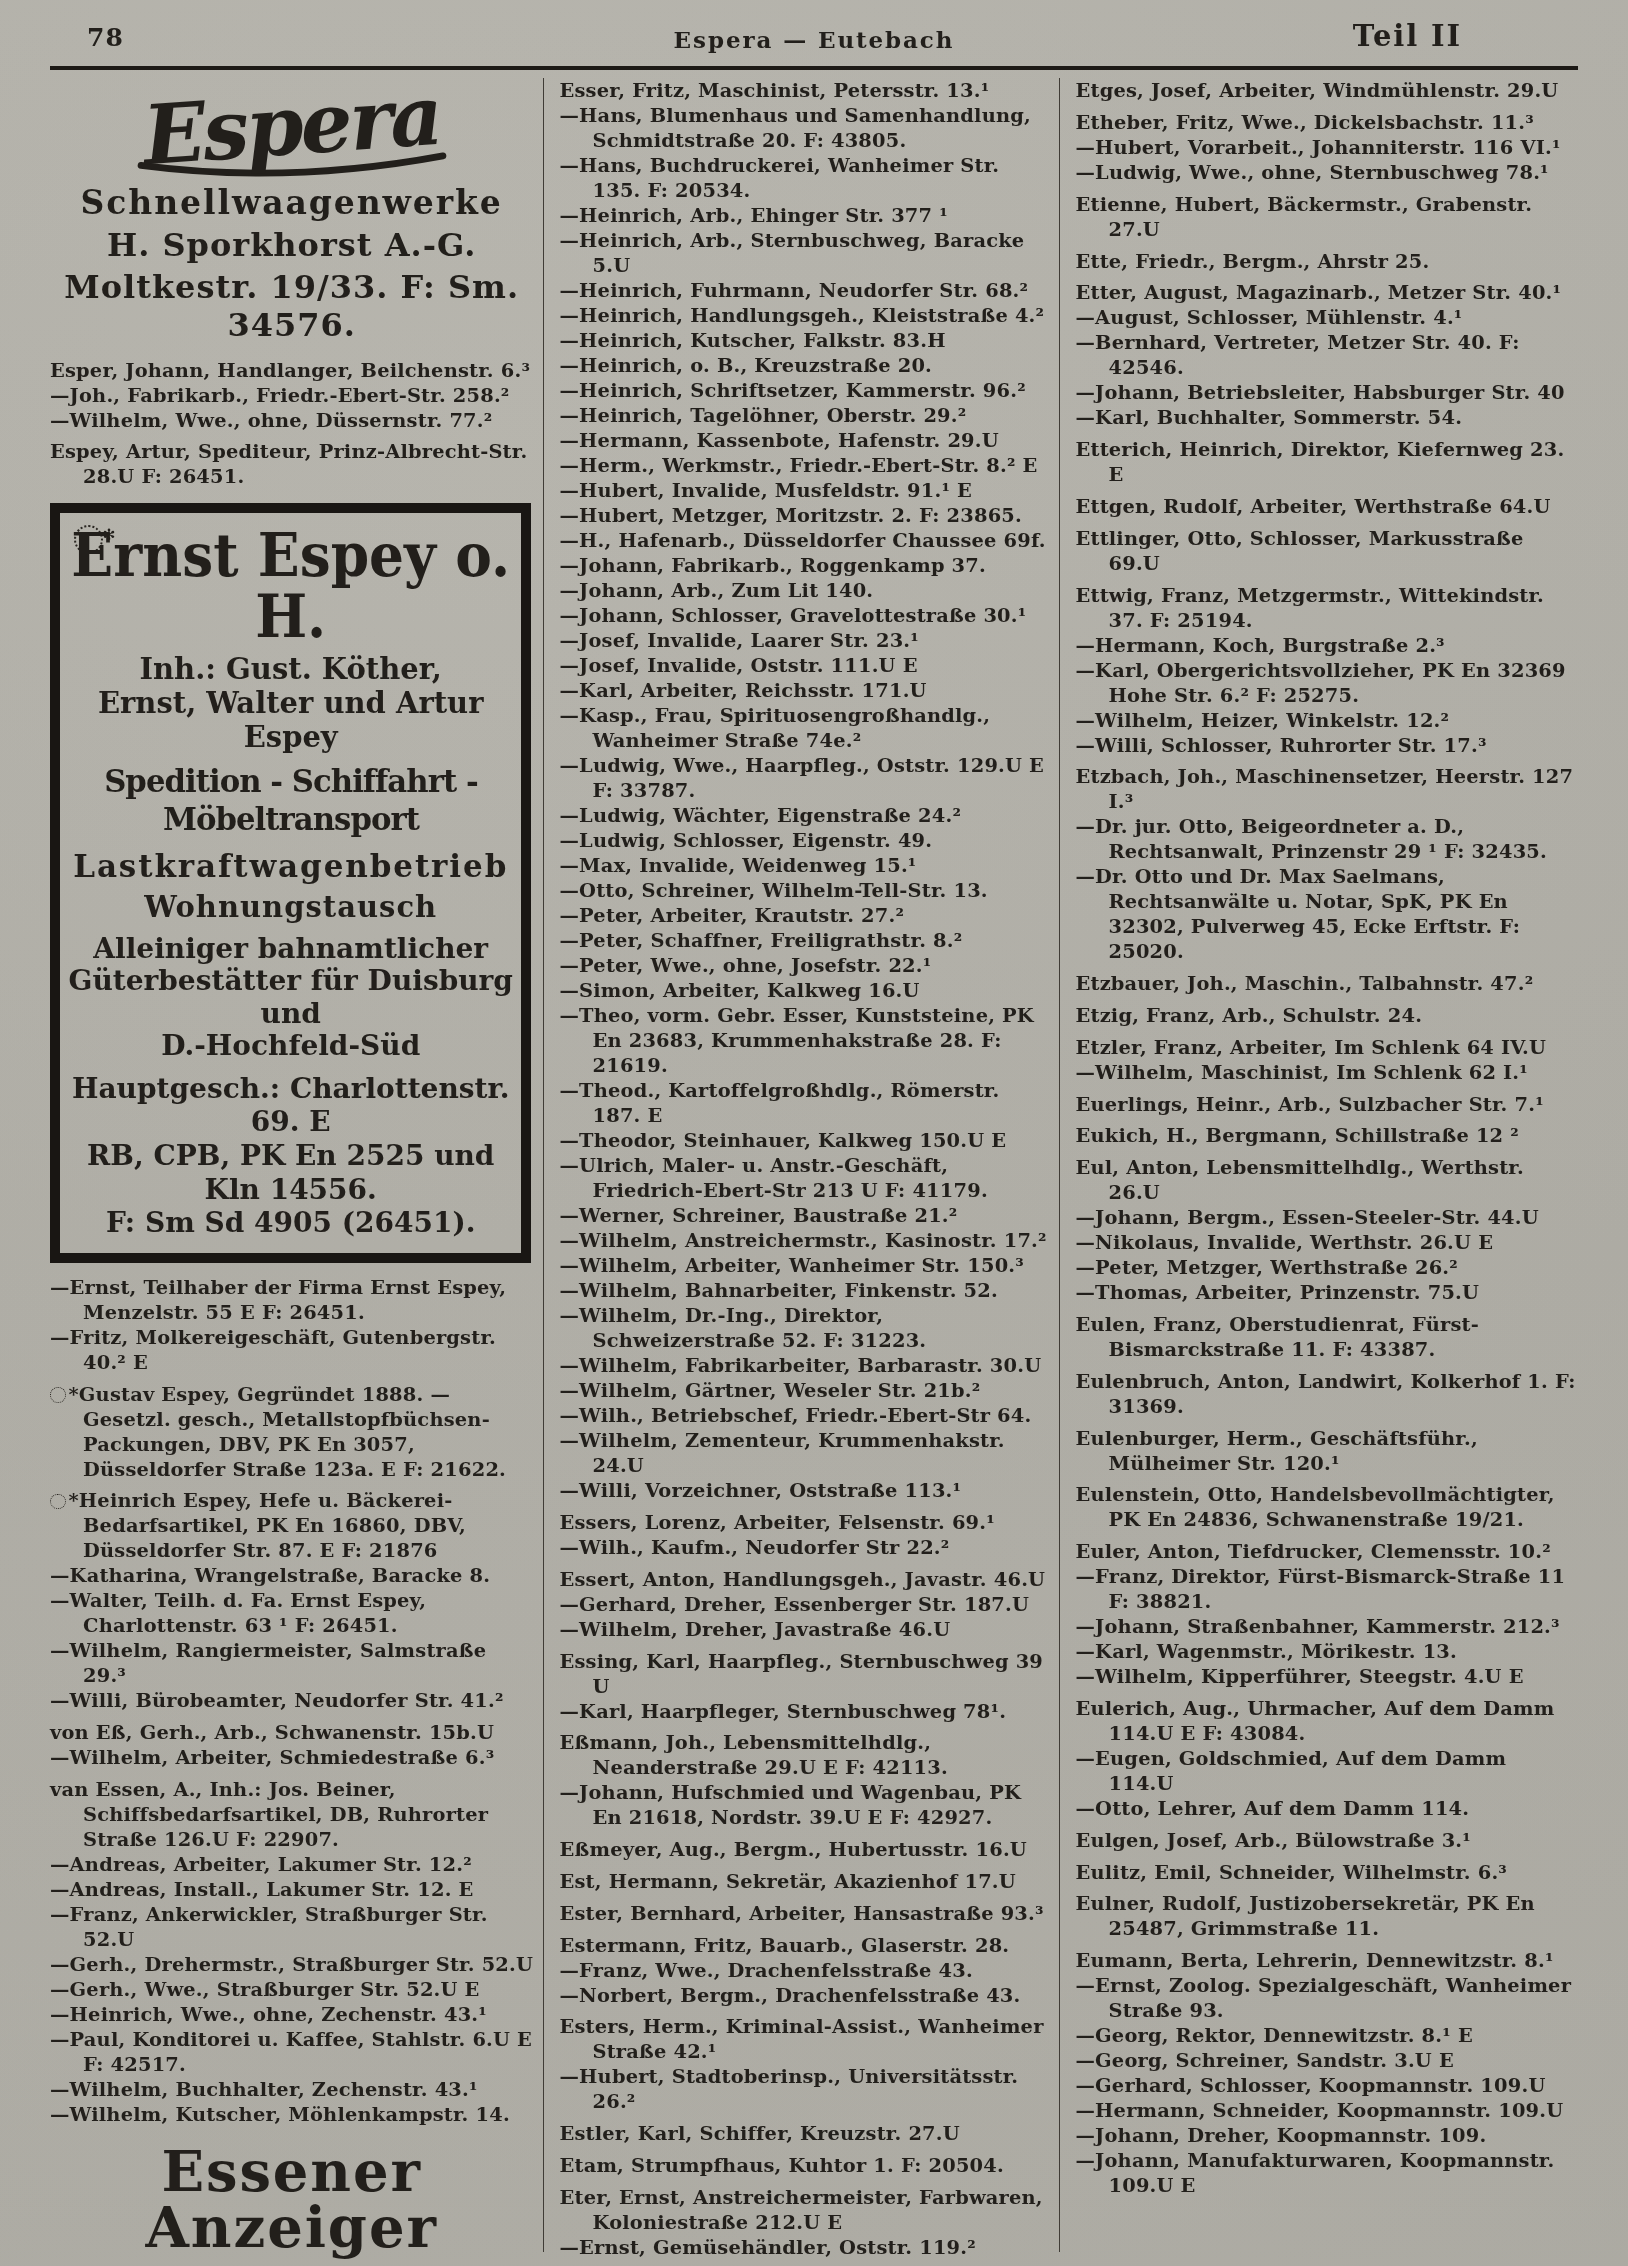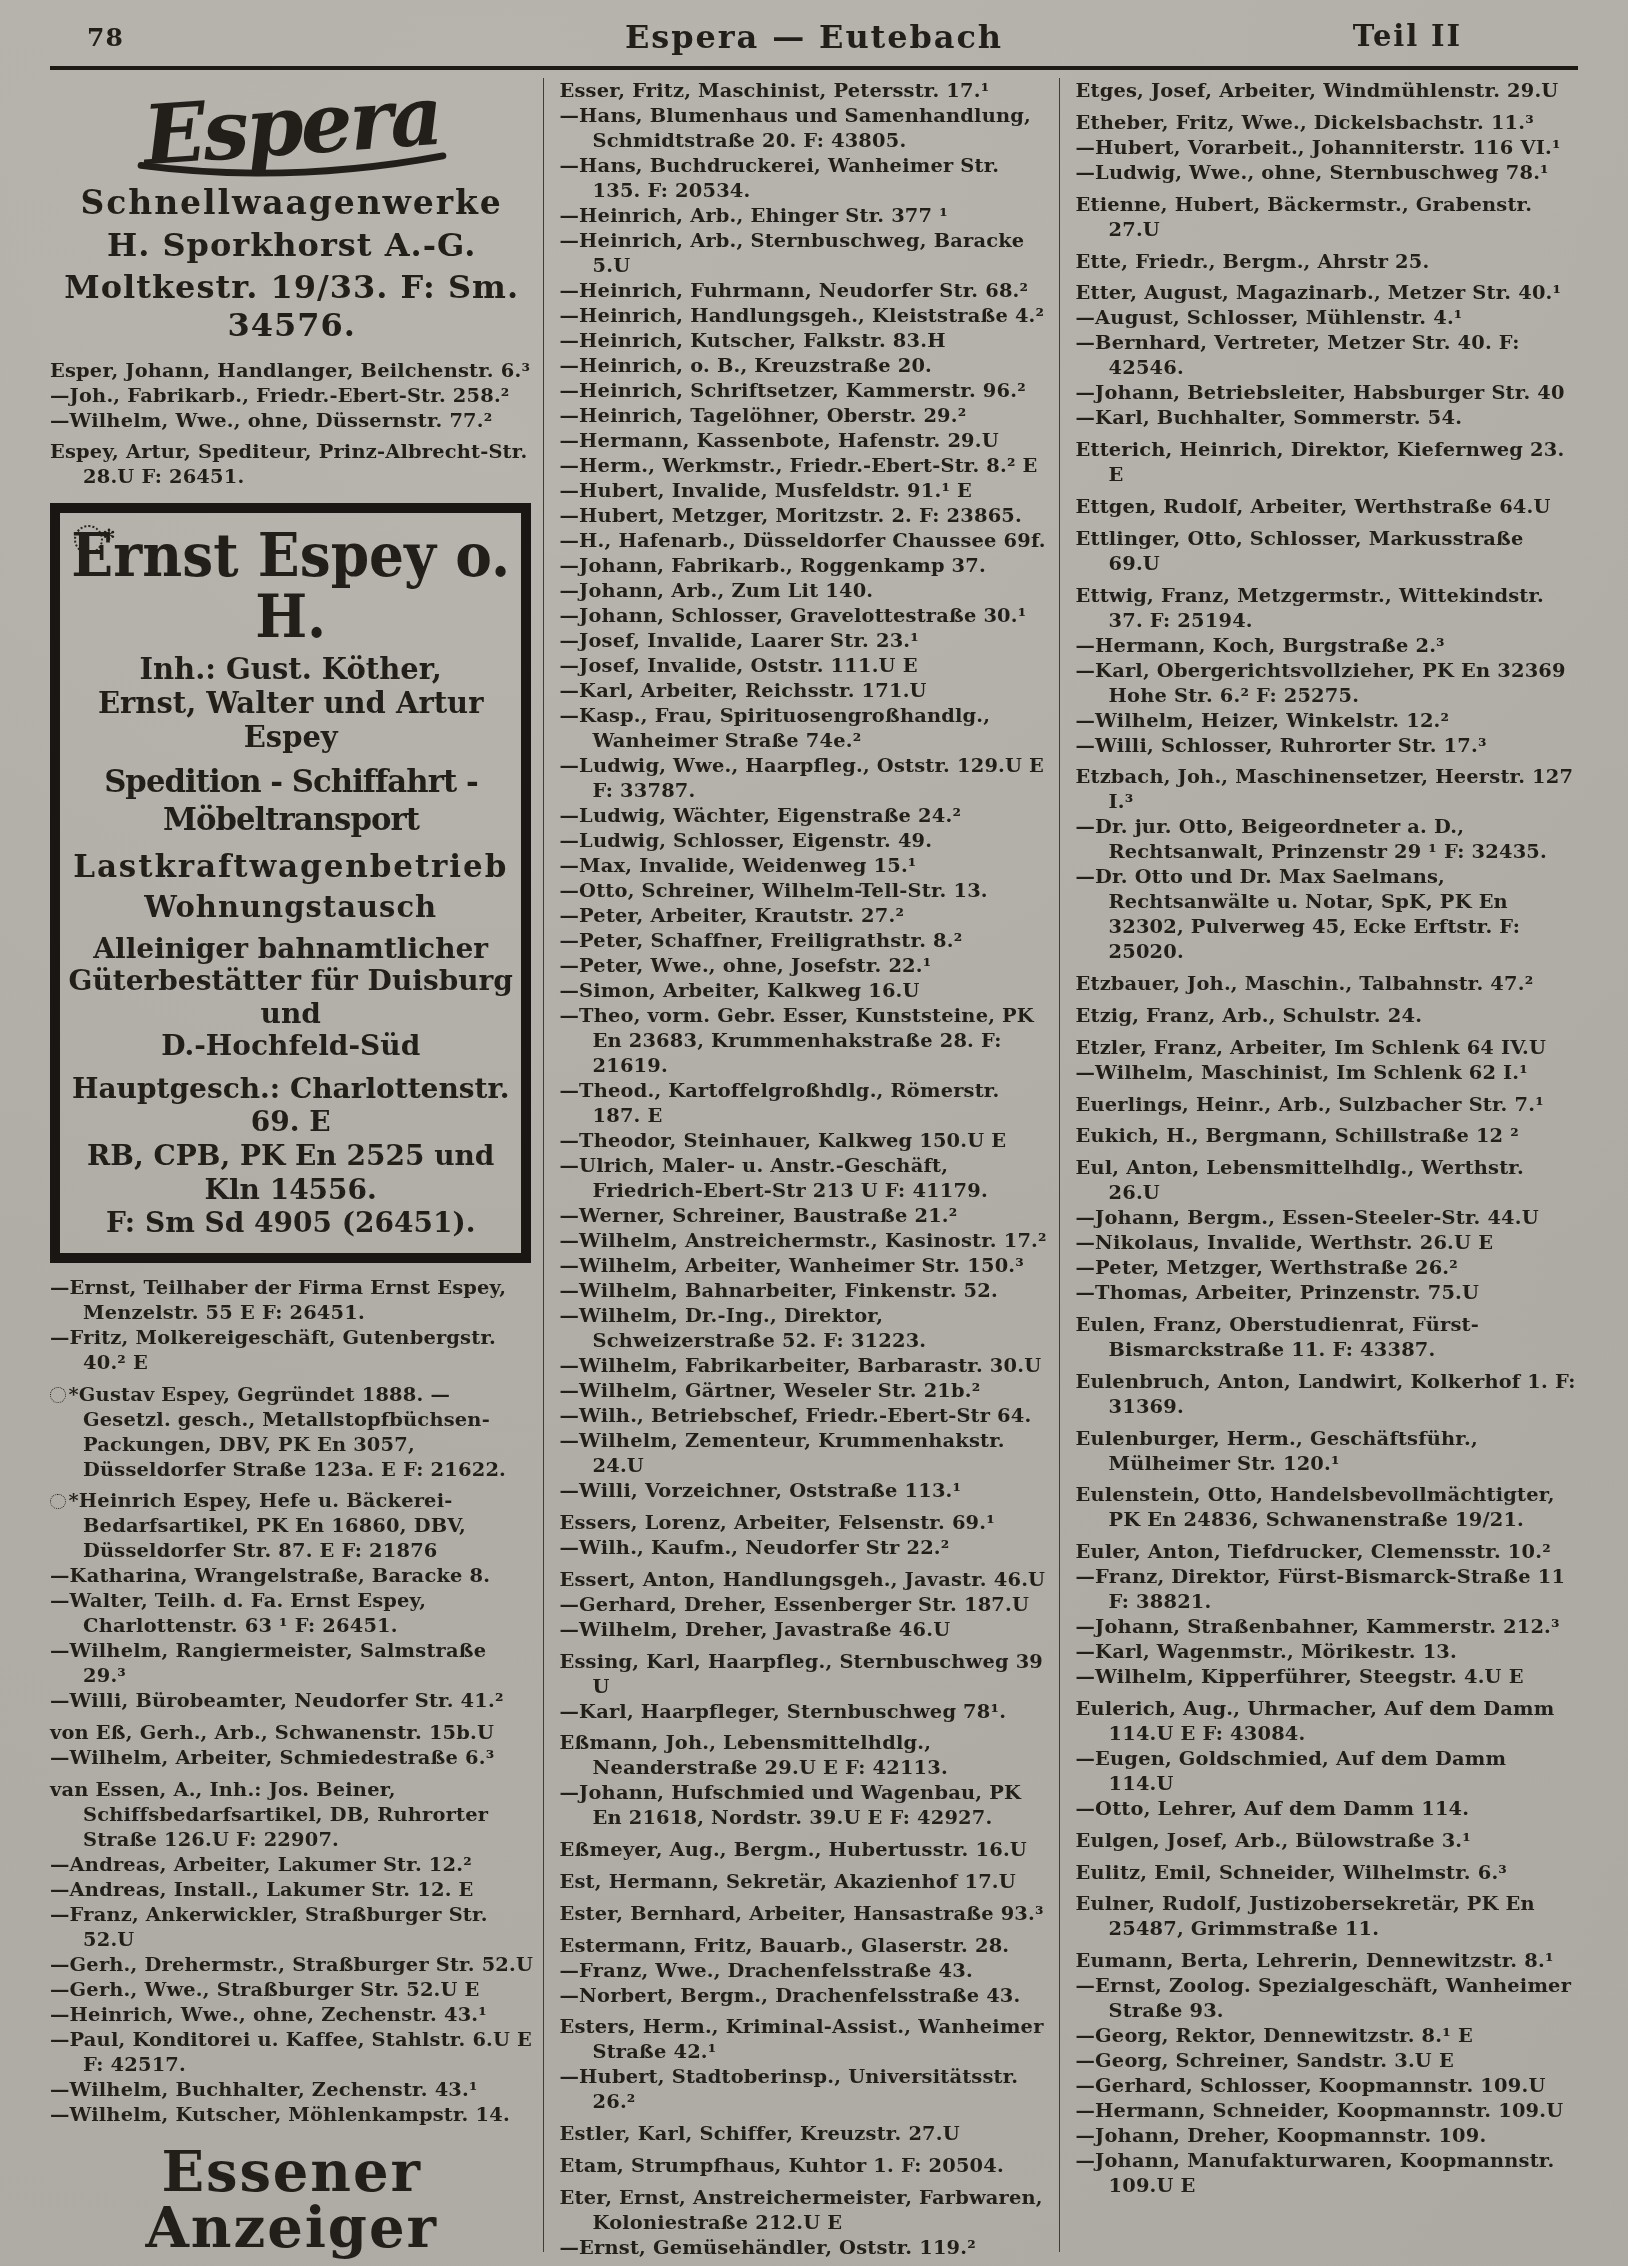--- a/index.html
+++ b/index.html
@@ -12,21 +12,21 @@
                      linear-gradient(180deg,#b4b2aa 0%,#b0aea6 55%,#b3b1a9 100%);
     color:#221f1b;
     font-family:"DejaVu Serif", serif;
     overflow:hidden;
     box-sizing:border-box;
     padding:17.5px 50px 0 50px;
   }
   
   .hdr{position:relative;height:47px;}
   .hdr .pgnum{position:absolute;left:37px;top:5.8px;font-size:25px;font-weight:bold;letter-spacing:1px;}
-  .hdr .title{position:absolute;left:50%;transform:translateX(-50%);top:0;font-size:32px;font-weight:bold;letter-spacing:1.9px;}
+  .hdr .title{position:absolute;left:50%;transform:translateX(-50%);top:8px;font-size:23px;font-weight:bold;letter-spacing:1.9px;}
   .hdr .part{position:absolute;right:116px;top:1.9px;font-size:29px;font-weight:bold;letter-spacing:1.9px;}
   .hdr-rule{border:0;border-top:4.9px solid #1d1a16;margin:1.9px 0 7.8px 0;}
   
   .columns{display:flex;align-items:stretch;height:2174px;}
   .col{box-sizing:border-box;}
   .col1{width:493px;padding-right:9.7px;}
   .col2{width:516px;border-left:1.9px solid #403c36;padding-left:15.5px;padding-right:7.8px;}
   .col3{flex:1;border-left:1.9px solid #403c36;padding-left:15.5px;}
   
   .entry{
@@ -157,21 +157,21 @@
 
       <div class="anzeiger-ad">
         <div class="anzeiger-title">Essener Anzeiger</div>
 
       </div>
 
     </section>
 
     <section class="col col2">
       <div>
-          <div class="entry group">Esser, Fritz, Maschinist, Petersstr. 17.¹</div>
+          <div class="entry group">Esser, Fritz, Maschinist, Petersstr. 13.¹</div>
           <div class="entry">—Hans, Blumenhaus und Samenhandlung, Schmidtstraße 20. F: 43805.</div>
           <div class="entry">—Hans, Buchdruckerei, Wanheimer Str. 135. F: 20534.</div>
           <div class="entry">—Heinrich, Arb., Ehinger Str. 377 ¹</div>
           <div class="entry">—Heinrich, Arb., Sternbuschweg, Baracke 5.U</div>
           <div class="entry">—Heinrich, Fuhrmann, Neudorfer Str. 68.²</div>
           <div class="entry">—Heinrich, Handlungsgeh., Kleiststraße 4.²</div>
           <div class="entry">—Heinrich, Kutscher, Falkstr. 83.H</div>
           <div class="entry">—Heinrich, o. B., Kreuzstraße 20.</div>
           <div class="entry">—Heinrich, Schriftsetzer, Kammerstr. 96.²</div>
           <div class="entry">—Heinrich, Tagelöhner, Oberstr. 29.²</div>

